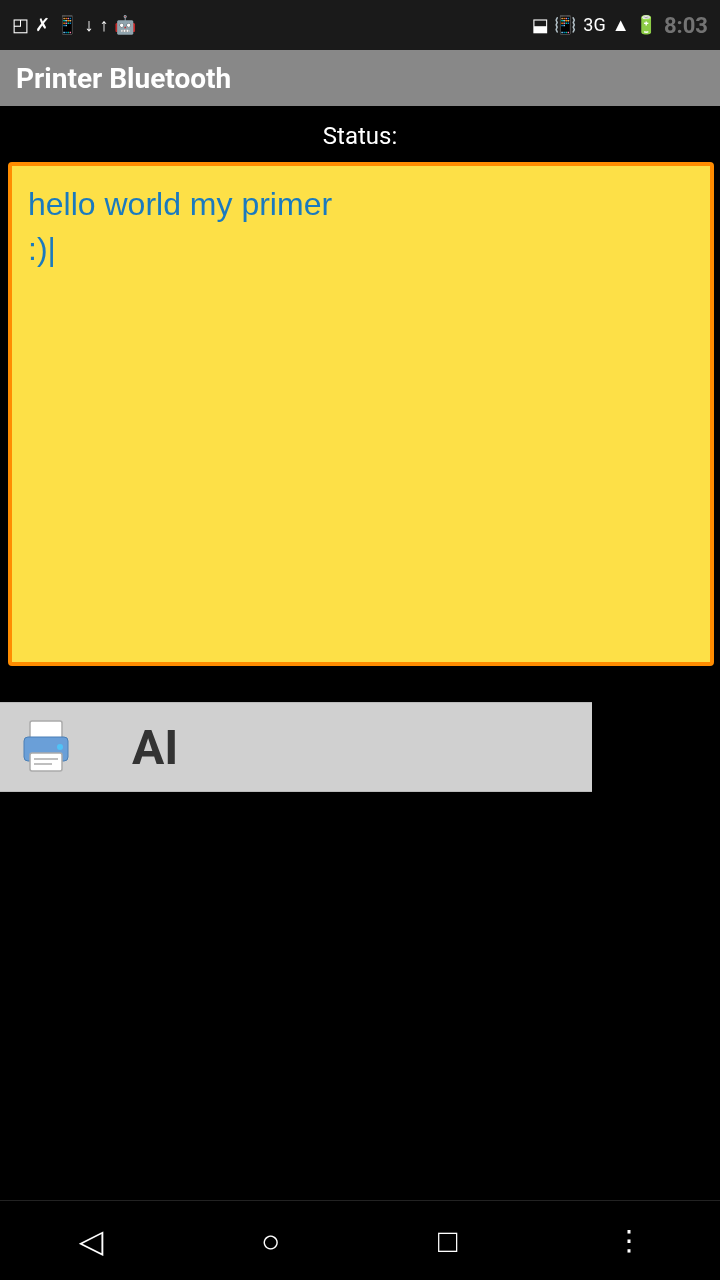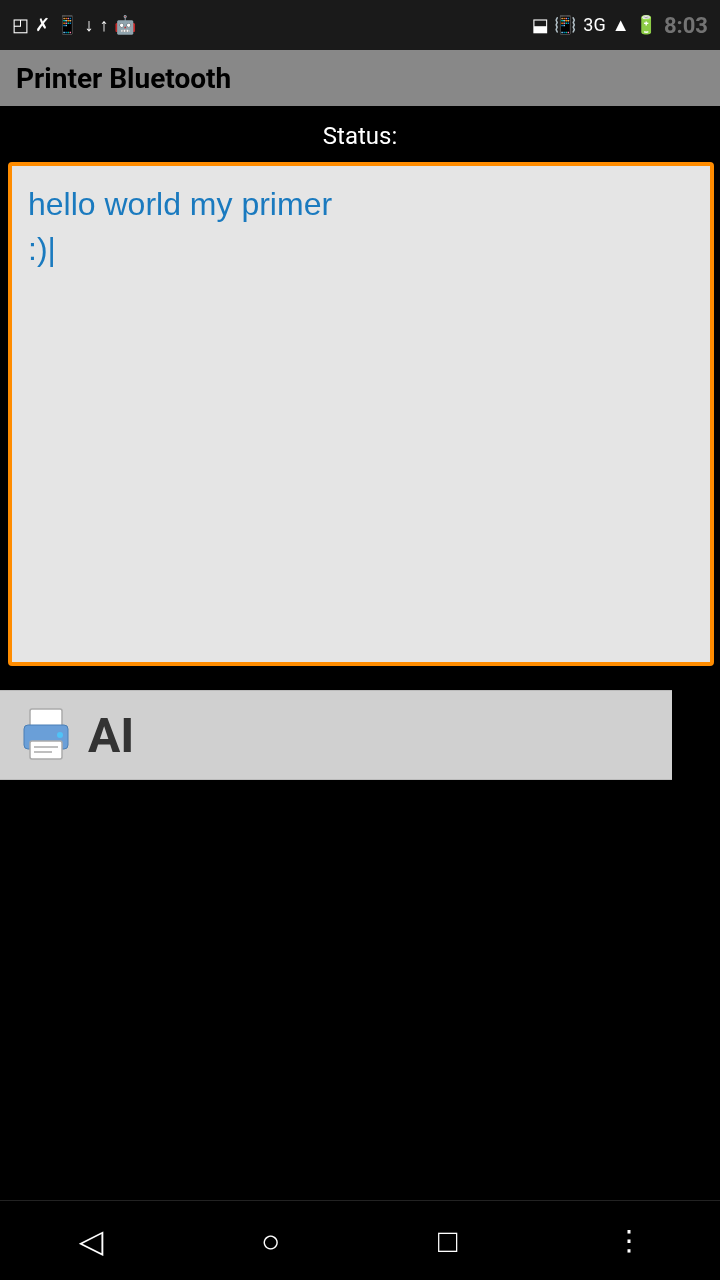--- a/index.html
+++ b/index.html
@@ -54,21 +54,21 @@
     #app-bar {
       width: 720px;
       height: 56px;
       background: #888;
       display: flex;
       align-items: center;
       padding: 0 16px;
     }
 
     #app-title {
-      color: #000000;
+      color: #ffffff;
       font-size: 28px;
       font-weight: bold;
     }
 
     
     #main-content {
       width: 720px;
       background: #000;
       padding: 16px 8px;
     }
@@ -79,49 +79,50 @@
       text-align: center;
       margin-bottom: 12px;
     }
 
     
     #text-input-container {
       width: 706px;
       margin: 0 auto;
       border: 4px solid #ff8c00;
       border-radius: 4px;
-      background: #e5e5e5;
+      background: #fde047;
       min-height: 480px;
       padding: 16px;
     }
 
     #text-input {
       width: 100%;
       min-height: 460px;
       background: transparent;
       border: none;
       outline: none;
       font-size: 32px;
       color: #1a7abf;
       resize: none;
       font-family: Arial, sans-serif;
       line-height: 1.4;
     }
 
     
     #bottom-toolbar {
-      width: 672px;
+      width: 592px;
       height: 90px;
       background: #d0d0d0;
       display: flex;
       align-items: center;
       padding: 0 16px;
-      margin-top: 8px;
+      margin-top: 20px;
       border-top: 1px solid #bbb;
       border-bottom: 1px solid #bbb;
+      gap: 44px;
     }
 
     .printer-icon-wrapper {
       display: flex;
       align-items: center;
       margin-right: 8px;
     }
 
     .printer-svg {
       width: 60px;

